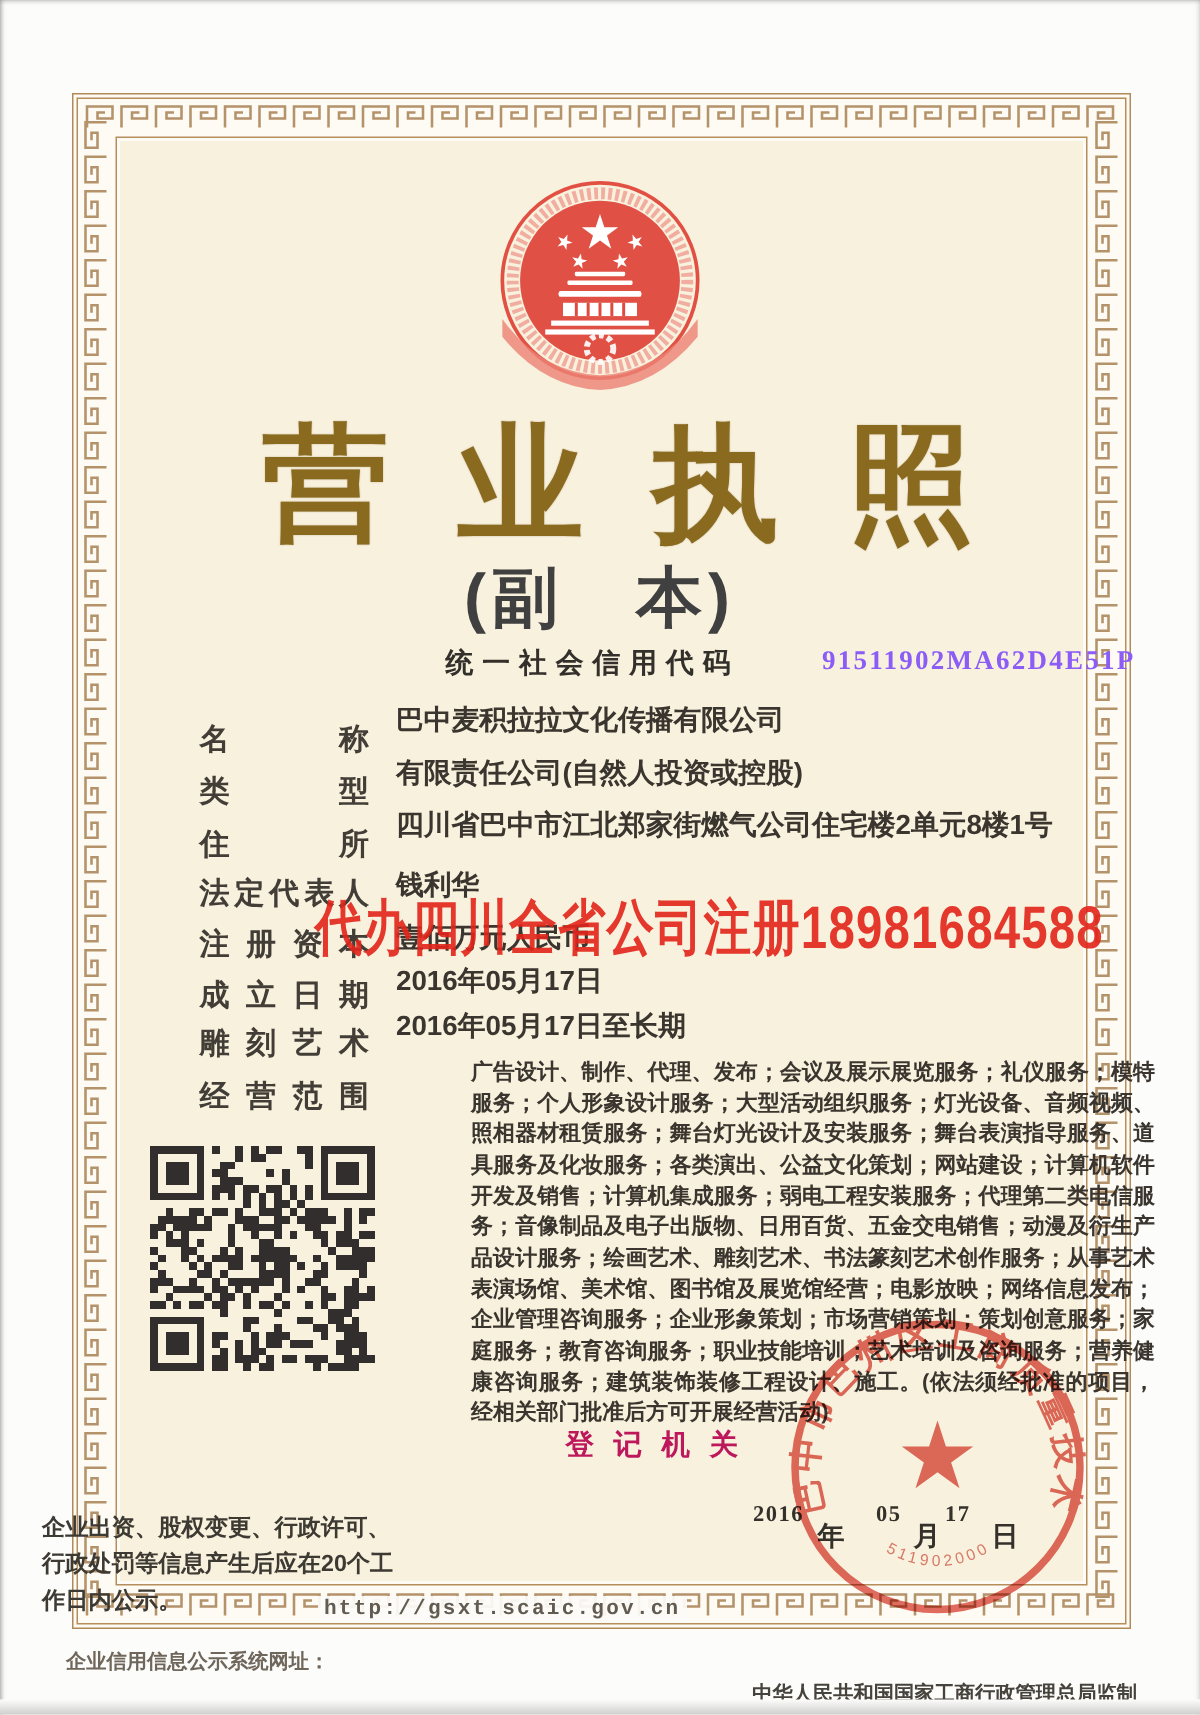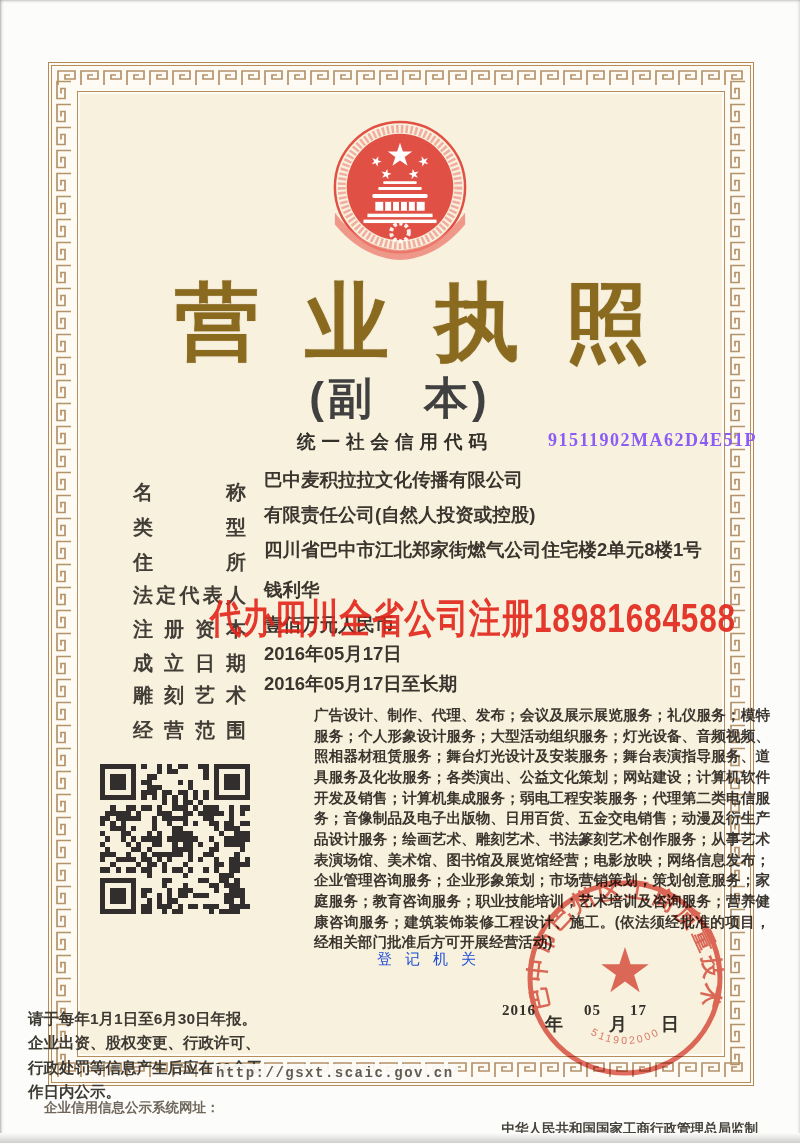--- a/index.html
+++ b/index.html
@@ -41,22 +41,22 @@
   .fvalue{position:absolute;left:264px;width:475px;font-size:18.5px;font-weight:700;
           color:#3a352e;white-space:nowrap;}
   .v0{top:467px}.v1{top:502px}.v2{top:537px}.v3{top:577px}
   .v4{top:612px}.v5{top:641px}.v6{top:671px}
   .scope{position:absolute;left:270px;top:705px;width:456px;font-size:14.6px;
          font-weight:600;line-height:20.65px;color:#3a352e;text-align:justify;margin-left:44px;}
   
   .qr{position:absolute;left:100px;top:764px;width:150px;height:150px;}
   .qr svg{width:100%;height:100%;shape-rendering:crispEdges;}
   
-  .regauth{position:absolute;left:377px;top:950px;font-size:15px;font-weight:400;
-           color:#1d4ed8;letter-spacing:13px;}
+  .regauth{position:absolute;left:377px;top:950px;font-size:19px;font-weight:700;
+           color:#be185d;letter-spacing:13px;}
   .d{position:absolute;color:#34302a;}
   .dnum{font-family:"Liberation Serif",serif;font-size:15px;font-weight:700;letter-spacing:1px;}
   .dcjk{font-size:18px;font-weight:700;}
   .dyear{left:502px;top:1002px}.dylab{left:545px;top:1012px}
   .dmonth{left:584px;top:1002px}.dmlab{left:609px;top:1012px}
   .dday{left:630px;top:1002px}.ddlab{left:661px;top:1012px}
   
   .seal{position:absolute;left:525px;top:878px;width:200px;height:200px;
         opacity:.85;mix-blend-mode:multiply;}
   
@@ -630,21 +630,20 @@
       <textPath href="#arcT" startOffset="2">巴中市巴州区工商质量技术监督管理局</textPath>
     </text>
     <text font-size="10.5" fill="#db6b60" letter-spacing="2.5" font-family="Liberation Sans, sans-serif">
       <textPath href="#arcB" startOffset="4">51190200002276</textPath>
     </text>
   </svg>
 
   <div class="watermark">代办四川全省公司注册18981684588</div>
 
   <div class="notice">
-    <div>请于每年1月1日至6月30日年报。</div>
     <div>企业出资、股权变更、行政许可、</div>
     <div>行政处罚等信息产生后应在20个工</div>
     <div>作日内公示。</div>
   </div>
 
   <div class="url">http://gsxt.scaic.gov.cn</div>
   <div class="footer-left">企业信用信息公示系统网址：</div>
   <div class="footer-right">中华人民共和国国家工商行政管理总局监制</div>
 
   <div class="bottom-edge"></div>

